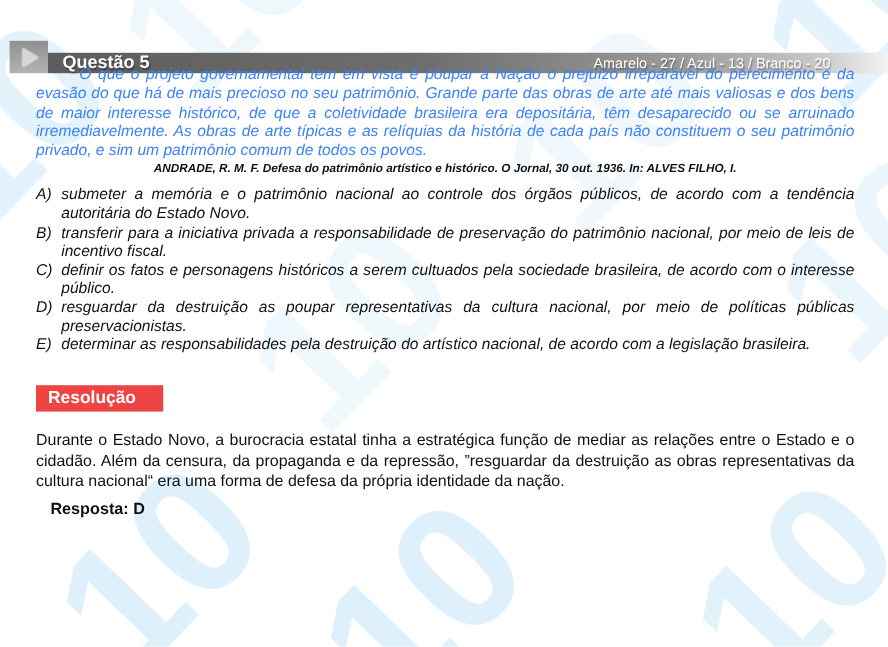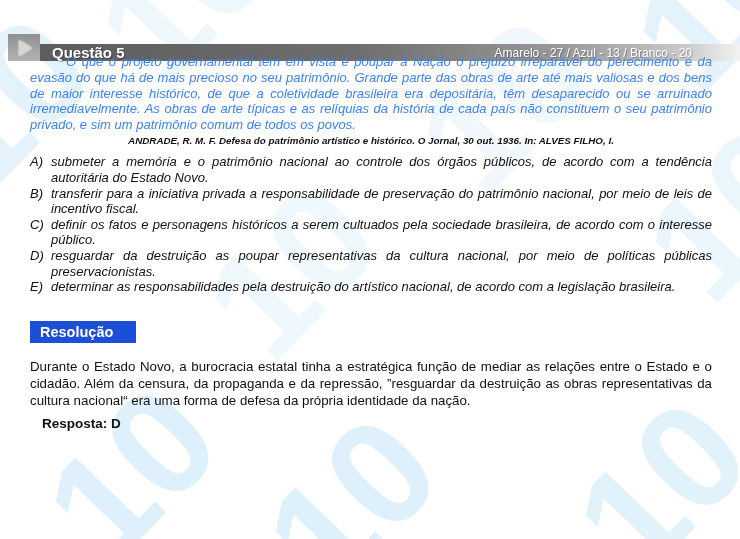--- a/index.html
+++ b/index.html
@@ -136,21 +136,21 @@
   }
   .option .otext {
     flex: 1;
     text-align: justify;
   }
 
   .res-box {
     margin-top: 26px;
     width: 106px;
     height: 22px;
-    background: #1d4ed8;
+    background: #ef4444;
     color: #ffffff;
     font-weight: bold;
     font-size: 14.5px;
     display: flex;
     align-items: center;
     padding-left: 10px;
   }
   .res-text {
     margin-top: 15px;
     font-size: 13.3px;

